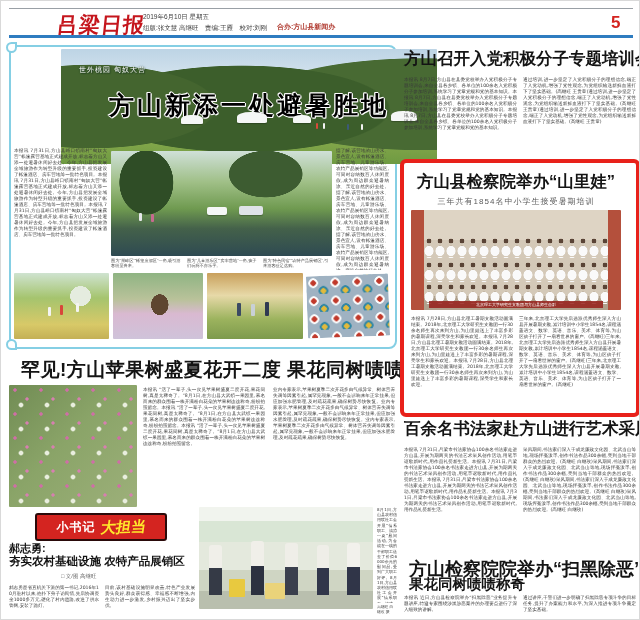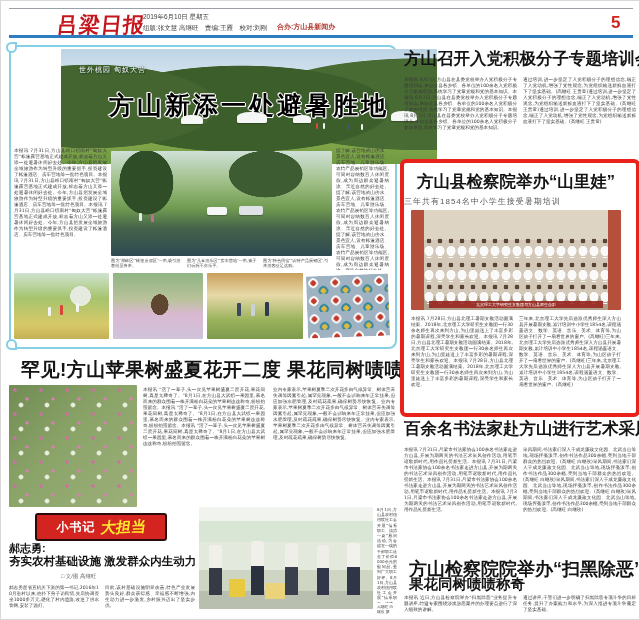--- a/index.html
+++ b/index.html
@@ -139,21 +139,21 @@
   <div class="abs hl" style="left:20px;top:356px;width:376px;font-size:19px;text-align:center;letter-spacing:0.5px;white-space:nowrap;">罕见!方山苹果树盛夏花开二度 果花同树啧啧称奇</div>
   <div class="photo ph-apple" style="left:8px;top:384px;width:128px;height:122px;"></div>
   <div class="abs bt" style="left:142px;top:386px;width:122px;height:118px;">本报讯 “活了一辈子,头一次见苹果树盛夏二度开花,果花同树,真是太稀奇了。”8月1日,在方山县大武镇一果园里,慕名而来的群众围着一株开满粉白花朵的苹果树连连称奇,纷纷拍照留念。本报讯 “活了一辈子,头一次见苹果树盛夏二度开花,果花同树,真是太稀奇了。”8月1日,在方山县大武镇一果园里,慕名而来的群众围着一株开满粉白花朵的苹果树连连称奇,纷纷拍照留念。本报讯 “活了一辈子,头一次见苹果树盛夏二度开花,果花同树,真是太稀奇了。”8月1日,在方山县大武镇一果园里,慕名而来的群众围着一株开满粉白花朵的苹果树连连称奇,纷纷拍照留念。</div>
   <div class="abs bt" style="left:272px;top:386px;width:122px;height:118px;">业内专家表示,苹果树夏季二次开花多由气候异常、树体营养失调等因素引起,属罕见现象,一般不会影响来年正常挂果,但应加强水肥管理,及时疏花疏果,确保树势尽快恢复。业内专家表示,苹果树夏季二次开花多由气候异常、树体营养失调等因素引起,属罕见现象,一般不会影响来年正常挂果,但应加强水肥管理,及时疏花疏果,确保树势尽快恢复。业内专家表示,苹果树夏季二次开花多由气候异常、树体营养失调等因素引起,属罕见现象,一般不会影响来年正常挂果,但应加强水肥管理,及时疏花疏果,确保树势尽快恢复。</div>
 
   <div class="abs banner" style="left:34px;top:512px;width:128px;height:24px;">
     <span class="w">小书记</span>
     <span class="y">大担当</span>
   </div>
   <div class="abs hl" style="left:8px;top:540px;font-size:11px;">郝志勇:</div>
-  <div class="abs hl" style="left:8px;top:553px;width:188px;font-size:11.5px;white-space:nowrap;">夯实农村基础设施 激发群众内生动力</div>
+  <div class="abs hl" style="left:8px;top:553px;width:188px;font-size:11.5px;white-space:nowrap;">夯实农村基础设施 农特产品展销区</div>
   <div class="abs byline" style="left:60px;top:572px;">□ 文/图 高继旺</div>
   <div class="abs bt" style="left:8px;top:584px;width:90px;height:32px;">郝志勇是省直机关下派的第一书记,2016年10月驻村以来,他扑下身子访民情,先后协调资金1000多万元,硬化了村内道路,改造了供水管网,安装了路灯。</div>
   <div class="abs bt" style="left:104px;top:584px;width:90px;height:32px;">目前,该村基础设施明显改善,特色产业发展势头良好,群众获得感、幸福感不断增强,内生动力进一步激发,乡村振兴迈出了坚实步伐。</div>
 
   <div class="photo ph-office" style="left:198px;top:506px;width:174px;height:102px;">
     <div class="fig" style="left:10px;top:38px;width:13px;height:50px;background:linear-gradient(180deg,#f0efe9 0 46%,#353a46 46% 100%);"></div>
     <div class="fig" style="left:52px;top:34px;width:13px;height:54px;background:linear-gradient(180deg,#f0efe9 0 46%,#2c3140 46% 100%);"></div>
     <div class="fig" style="left:86px;top:36px;width:13px;height:52px;background:linear-gradient(180deg,#efeee8 0 46%,#3a3f4d 46% 100%);"></div>
     <div class="fig" style="left:118px;top:38px;width:12px;height:50px;background:linear-gradient(180deg,#efeee8 0 46%,#31364a 46% 100%);"></div>
     <div class="fig" style="left:148px;top:36px;width:13px;height:52px;background:linear-gradient(180deg,#f2f1ec 0 46%,#303548 46% 100%);"></div>
@@ -164,21 +164,21 @@
   <div class="abs cap" style="left:376px;top:604px;width:20px;height:10px;font-size:3.8px;">高继旺 白继玫 摄</div>
 
   <div class="abs hl" style="left:403px;top:47px;width:232px;font-size:16.5px;text-align:center;white-space:nowrap;">方山召开入党积极分子专题培训会</div>
   <div class="abs col2wrap" style="left:403px;top:76px;width:232px;height:78px;">
     <div class="bt" style="height:78px;">本报讯 8月7日,方山县在县委党校举办入党积极分子专题培训会,来自全县各乡镇、各单位的100余名入党积极分子参加培训,系统学习了党章党规和党的基本知识。本报讯 8月7日,方山县在县委党校举办入党积极分子专题培训会,来自全县各乡镇、各单位的100余名入党积极分子参加培训,系统学习了党章党规和党的基本知识。本报讯 8月7日,方山县在县委党校举办入党积极分子专题培训会,来自全县各乡镇、各单位的100余名入党积极分子参加培训,系统学习了党章党规和党的基本知识。</div>
     <div class="bt" style="height:78px;">通过培训,进一步坚定了入党积极分子的理想信念,端正了入党动机,增强了党性观念,为党组织输送新鲜血液打下了坚实基础。(高继旺 王贵童)通过培训,进一步坚定了入党积极分子的理想信念,端正了入党动机,增强了党性观念,为党组织输送新鲜血液打下了坚实基础。(高继旺 王贵童)通过培训,进一步坚定了入党积极分子的理想信念,端正了入党动机,增强了党性观念,为党组织输送新鲜血液打下了坚实基础。(高继旺 王贵童)</div>
   </div>
 
   <div class="abs redbox" style="left:399px;top:158px;width:232px;height:250px;">
     <div class="abs hl" style="left:0;top:8px;width:224px;font-size:16.5px;text-align:center;white-space:nowrap;">方山县检察院举办“山里娃”</div>
-    <div class="abs subhead" style="left:0;top:33px;width:224px;">三年共有1854名中小学生接受暑期培训</div>
+    <div class="abs subhead" style="left:0;top:33px;width:224px;text-align:center;">三年共有1854名中小学生接受暑期培训</div>
     <div class="photo ph-group" style="left:7px;top:47px;width:210px;height:100px;">
       <div class="heads" style="top:28px;height:8px;"></div>
       <div class="shirts" style="top:36px;height:12px;"></div>
       <div class="heads" style="top:52px;height:8px;"></div>
       <div class="shirts" style="top:60px;height:12px;"></div>
       <div class="heads" style="top:74px;height:8px;"></div>
       <div class="shirts" style="top:82px;height:12px;"></div>
       <div class="onphoto-strip" style="left:18px;right:18px;bottom:2px;height:7px;">北京理工大学研究生支教团与方山县师生合影</div>
     </div>
     <div class="abs col2wrap" style="left:7px;top:153px;width:210px;height:86px;">

